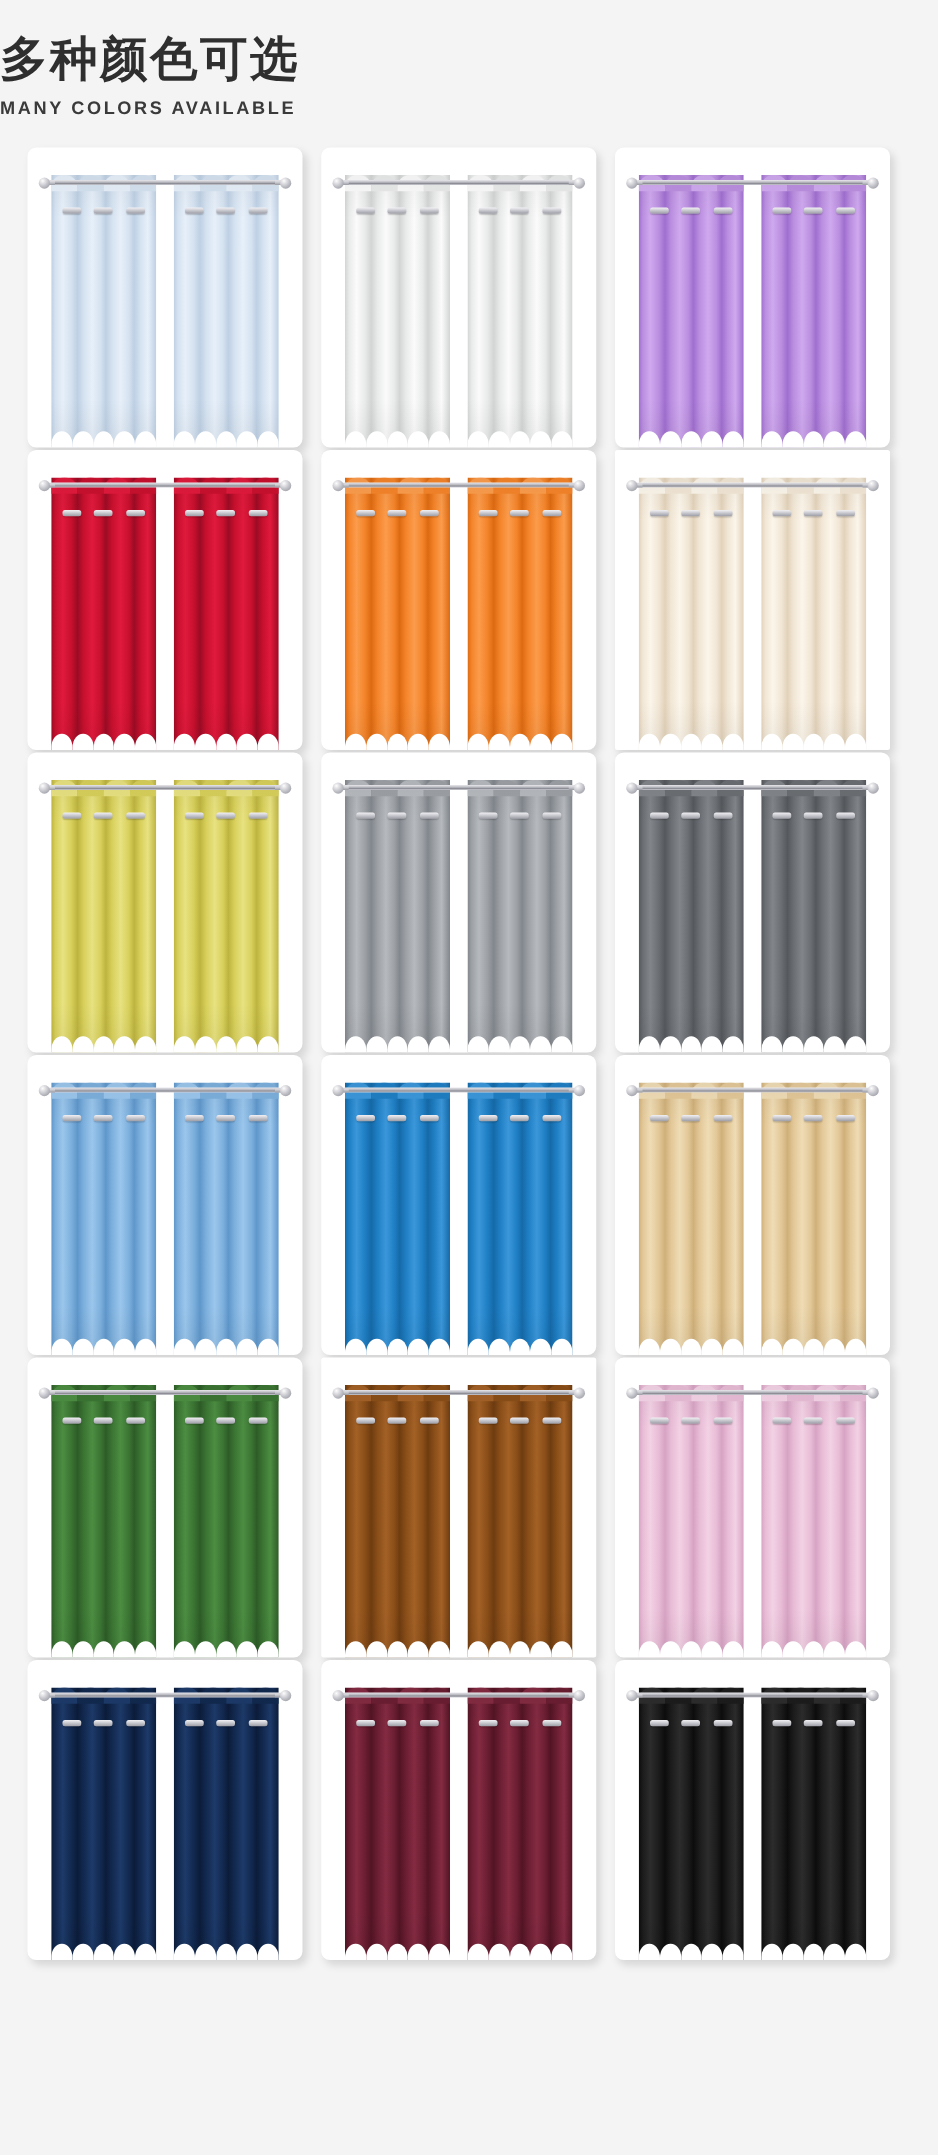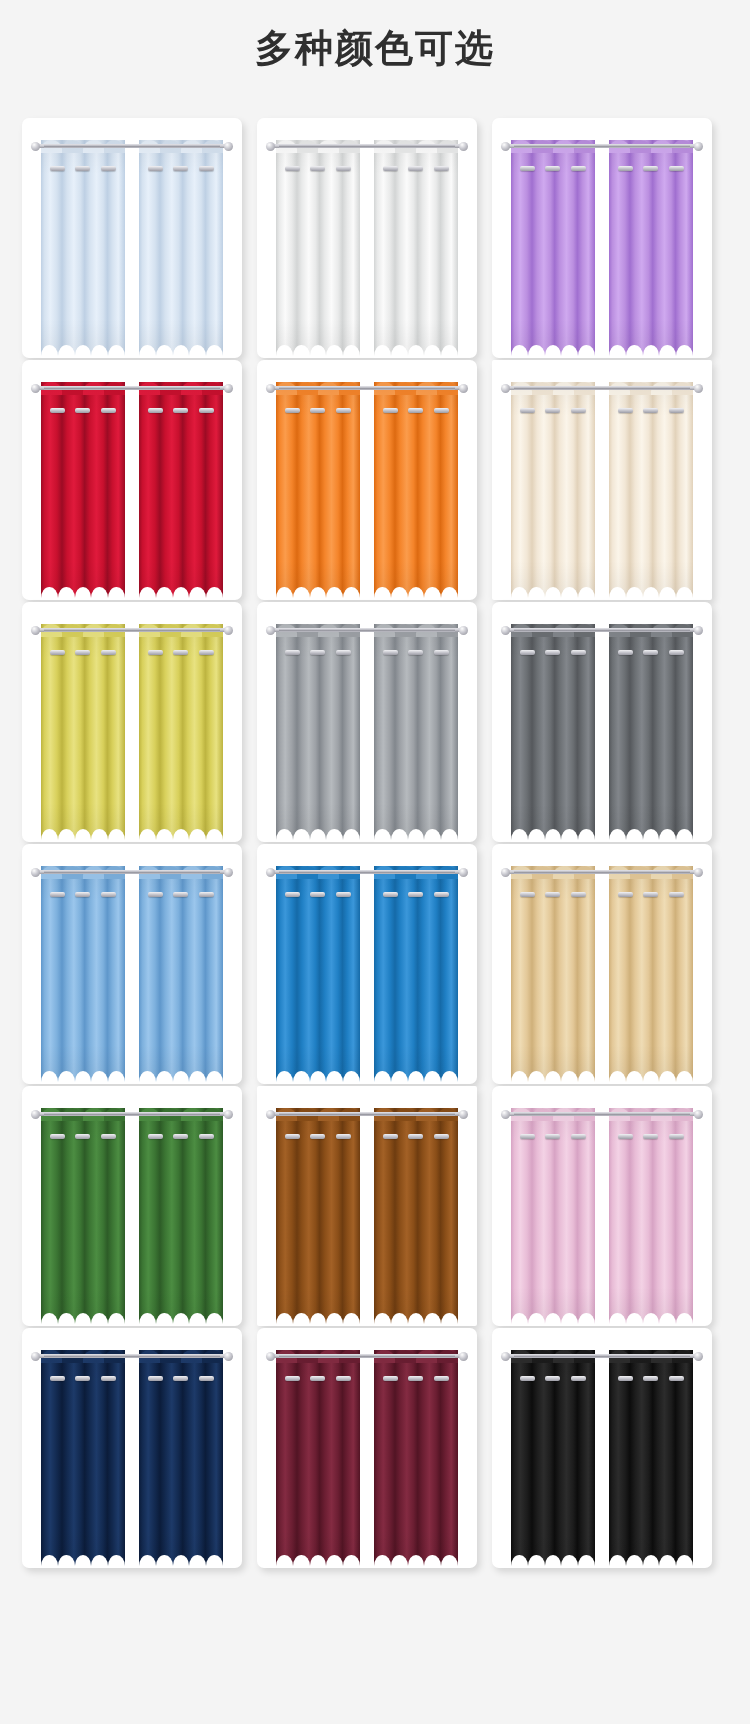--- a/index.html
+++ b/index.html
@@ -10,21 +10,21 @@
     background: #f4f4f4;
     font-family: "Liberation Sans", "DejaVu Sans", sans-serif;
     overflow: hidden;
     position: relative;
   }
 
   
   .header {
     width: 750px;
     padding-top: 26px;
-    text-align: center;
+    text-align: left;
   }
   .header-title {
     font-size: 38px;
     line-height: 44px;
     font-weight: 700;
     color: #2f2f2f;
     letter-spacing: 2px;
   }
   .header-subtitle {
     margin-top: 9px;
@@ -187,20 +187,21 @@
     z-index: 4;
     pointer-events: none;
     background: linear-gradient(to bottom, rgba(0,0,0,0.045) 0%, rgba(0,0,0,0) 16%, rgba(0,0,0,0) 82%, rgba(0,0,0,0.05) 100%);
   }
 </style>
 </head>
 <body>
 
 <div class="header">
   <div class="header-title">多种颜色可选</div>
+  <div class="header-subtitle">MANY COLORS AVAILABLE</div>
 </div>
 
 <div class="grid">
     <div class="card">
       <div class="scene">
         <div class="panel left">
           <div class="panel-body" style="--base: #d5e2f0; background: linear-gradient(to right, rgb(190, 208, 228) 0%, rgb(213, 226, 240) 4%, rgb(231, 240, 250) 11%, rgb(213, 226, 240) 19%, rgb(190, 208, 228) 25%, rgb(213, 226, 240) 31%, rgb(231, 240, 250) 39%, rgb(213, 226, 240) 47%, rgb(190, 208, 228) 52%, rgb(213, 226, 240) 58%, rgb(231, 240, 250) 66%, rgb(213, 226, 240) 74%, rgb(190, 208, 228) 79%, rgb(213, 226, 240) 85%, rgb(231, 240, 250) 92%, rgb(190, 208, 228) 100%);"></div>
           <div class="scallop-top" style="--base: #d5e2f0;">
             <i style="background: rgb(231, 240, 250);"></i>
             <i style="background: rgb(213, 226, 240);"></i>

